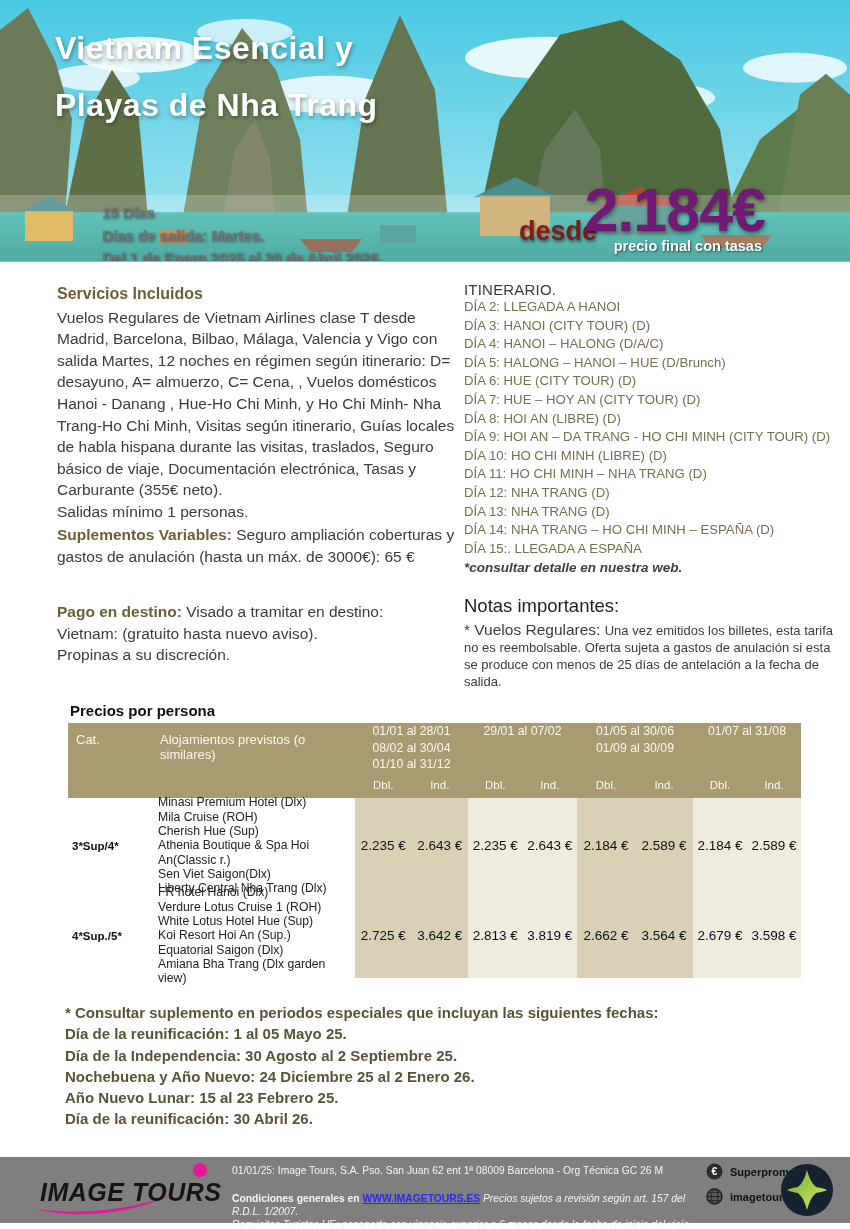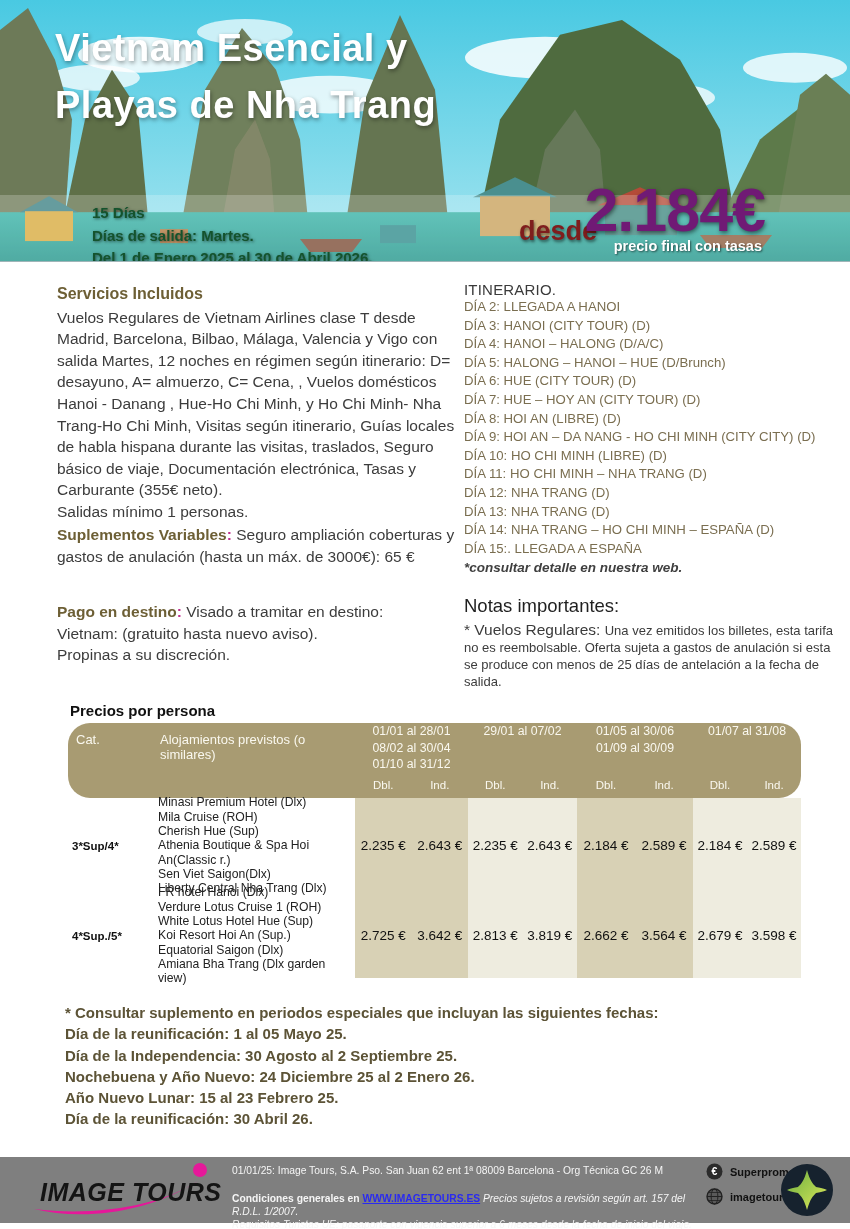--- a/index.html
+++ b/index.html
@@ -4,23 +4,23 @@
 <style>
   * { margin:0; padding:0; box-sizing:border-box; }
   html,body { background:#ffffff; }
   body { font-family:"Liberation Sans", sans-serif; }
   .page { position:relative; width:850px; height:1229px; margin:0 auto; background:#ffffff; overflow:hidden; }
   .abs { position:absolute; }
 
   
   .hero { left:0; top:0; width:850px; height:262px; border-bottom:1px solid #9fb5b8; overflow:hidden; }
   .hero svg { position:absolute; left:0; top:0; width:100%; height:100%; }
-  .hero-title { left:55px; top:20px; color:#ffffff; font-weight:bold; font-size:38px; line-height:57px; letter-spacing:0.5px; text-shadow:1px 2px 4px rgba(0,0,0,0.38); }
+  .hero-title { left:55px; top:20px; color:#ffffff; font-weight:bold; font-size:32px; line-height:57px; letter-spacing:0.5px; text-shadow:1px 2px 4px rgba(0,0,0,0.38); }
   .hero-band { left:0; top:195px; width:850px; height:67px; background:rgba(255,255,255,0.22); }
-  .hero-info { left:92px; top:202px; color:#14532d; font-weight:bold; font-size:15px; line-height:22.5px; text-shadow:1px 1px 3px rgba(0,0,0,0.55); }
+  .hero-info { left:102px; top:202px; color:#737373; font-weight:bold; font-size:15px; line-height:22.5px; text-shadow:1px 1px 3px rgba(0,0,0,0.55); }
   .hero-desde { right:253px; top:216px; color:#7f1d1d; font-weight:bold; font-size:27px; text-shadow:1px 2px 3px rgba(0,0,0,0.5); }
   .hero-price { right:85px; top:180px; color:#701a75; font-weight:bold; font-size:61px; line-height:60px; letter-spacing:-1px; text-shadow:1px 2px 4px rgba(0,0,0,0.5); }
   .hero-price-note { right:88px; top:238px; color:#ffffff; font-weight:bold; font-size:14.5px; text-shadow:1px 1px 2px rgba(0,0,0,0.55); }
 
   
   .olive { color:#6d5f35; font-weight:bold; }
   .colon-m { color:#c0308f; font-weight:bold; }
   .left-col { left:57px; width:402px; color:#3c3c3c; font-size:15.5px; line-height:21.6px; }
   .svc-head { font-size:16px; margin-bottom:2px; }
   .sup-block, .pay-block { left:57px; width:402px; color:#3c3c3c; font-size:15.5px; line-height:21.6px; }
@@ -30,21 +30,21 @@
   .itin-day { color:#7a6e50; font-size:13.2px; line-height:18.6px; white-space:nowrap; }
   .itin-foot { color:#3f3f3f; font-size:13.5px; font-style:italic; font-weight:bold; line-height:19px; }
 
   .notas { left:464px; top:595px; width:378px; color:#3c3c3c; }
   .notas-head { font-size:18.5px; color:#1f1f1f; margin-bottom:4px; }
   .notas-body { font-size:13px; line-height:17px; }
   .notas-label { font-size:15.5px; }
 
   
   .tbl-title { left:70px; top:702px; font-size:15px; font-weight:bold; color:#111111; }
-  .tbl-head { left:68px; top:723px; width:733px; height:75px; background:#a89b72; color:#faf8ef; display:flex;border-radius:22px; }
+  .tbl-head { left:68px; top:723px; width:733px; height:75px; background:#a89b72; color:#faf8ef; display:flex; }
   .th-cat { width:90px; padding:9px 0 0 8px; font-size:13px; }
   .th-hotels { width:197px; padding:9px 0 0 2px; font-size:13px; }
   .th-period { display:flex; flex-direction:column; justify-content:space-between; text-align:center; font-size:12.3px; line-height:16.5px; }
   .th-p0 { width:113px; } .th-p1 { width:109px; } .th-p2 { width:116px; } .th-p3 { width:108px; }
   .th-dblind { display:flex; font-size:11.5px; padding-bottom:5px; }
   .th-dblind span { width:50%; }
   .tbl-body { left:68px; top:798px; width:733px; height:180px; }
   .stripe { position:absolute; top:0; height:180px; }
   .s0 { left:287px; width:113px; background:#d8d1b5; }
   .s1 { left:400px; width:109px; background:#eeecdf; }
@@ -158,21 +158,21 @@
 
   <div class="abs itin">
     <div class="itin-head">ITINERARIO.</div>
     <div class="itin-day">DÍA 2: LLEGADA A HANOI</div>
     <div class="itin-day">DÍA 3: HANOI (CITY TOUR) (D)</div>
     <div class="itin-day">DÍA 4: HANOI – HALONG (D/A/C)</div>
     <div class="itin-day">DÍA 5: HALONG – HANOI – HUE (D/Brunch)</div>
     <div class="itin-day">DÍA 6: HUE (CITY TOUR) (D)</div>
     <div class="itin-day">DÍA 7: HUE – HOY AN (CITY TOUR) (D)</div>
     <div class="itin-day">DÍA 8: HOI AN (LIBRE) (D)</div>
-    <div class="itin-day">DÍA 9: HOI AN – DA NANG - HO CHI MINH (CITY CITY) (D)</div>
+    <div class="itin-day">DÍA 9: HOI AN – DA TRANG - HO CHI MINH (CITY TOUR) (D)</div>
     <div class="itin-day">DÍA 10: HO CHI MINH (LIBRE) (D)</div>
     <div class="itin-day">DÍA 11: HO CHI MINH – NHA TRANG (D)</div>
     <div class="itin-day">DÍA 12:  NHA TRANG (D)</div>
     <div class="itin-day">DÍA 13: NHA TRANG (D)</div>
     <div class="itin-day">DÍA 14:  NHA TRANG – HO CHI MINH – ESPAÑA (D)</div>
     <div class="itin-day">DÍA 15:.  LLEGADA A ESPAÑA</div>
     <div class="itin-foot">*consultar detalle en nuestra web.</div>
   </div>
 
   <div class="abs notas">

